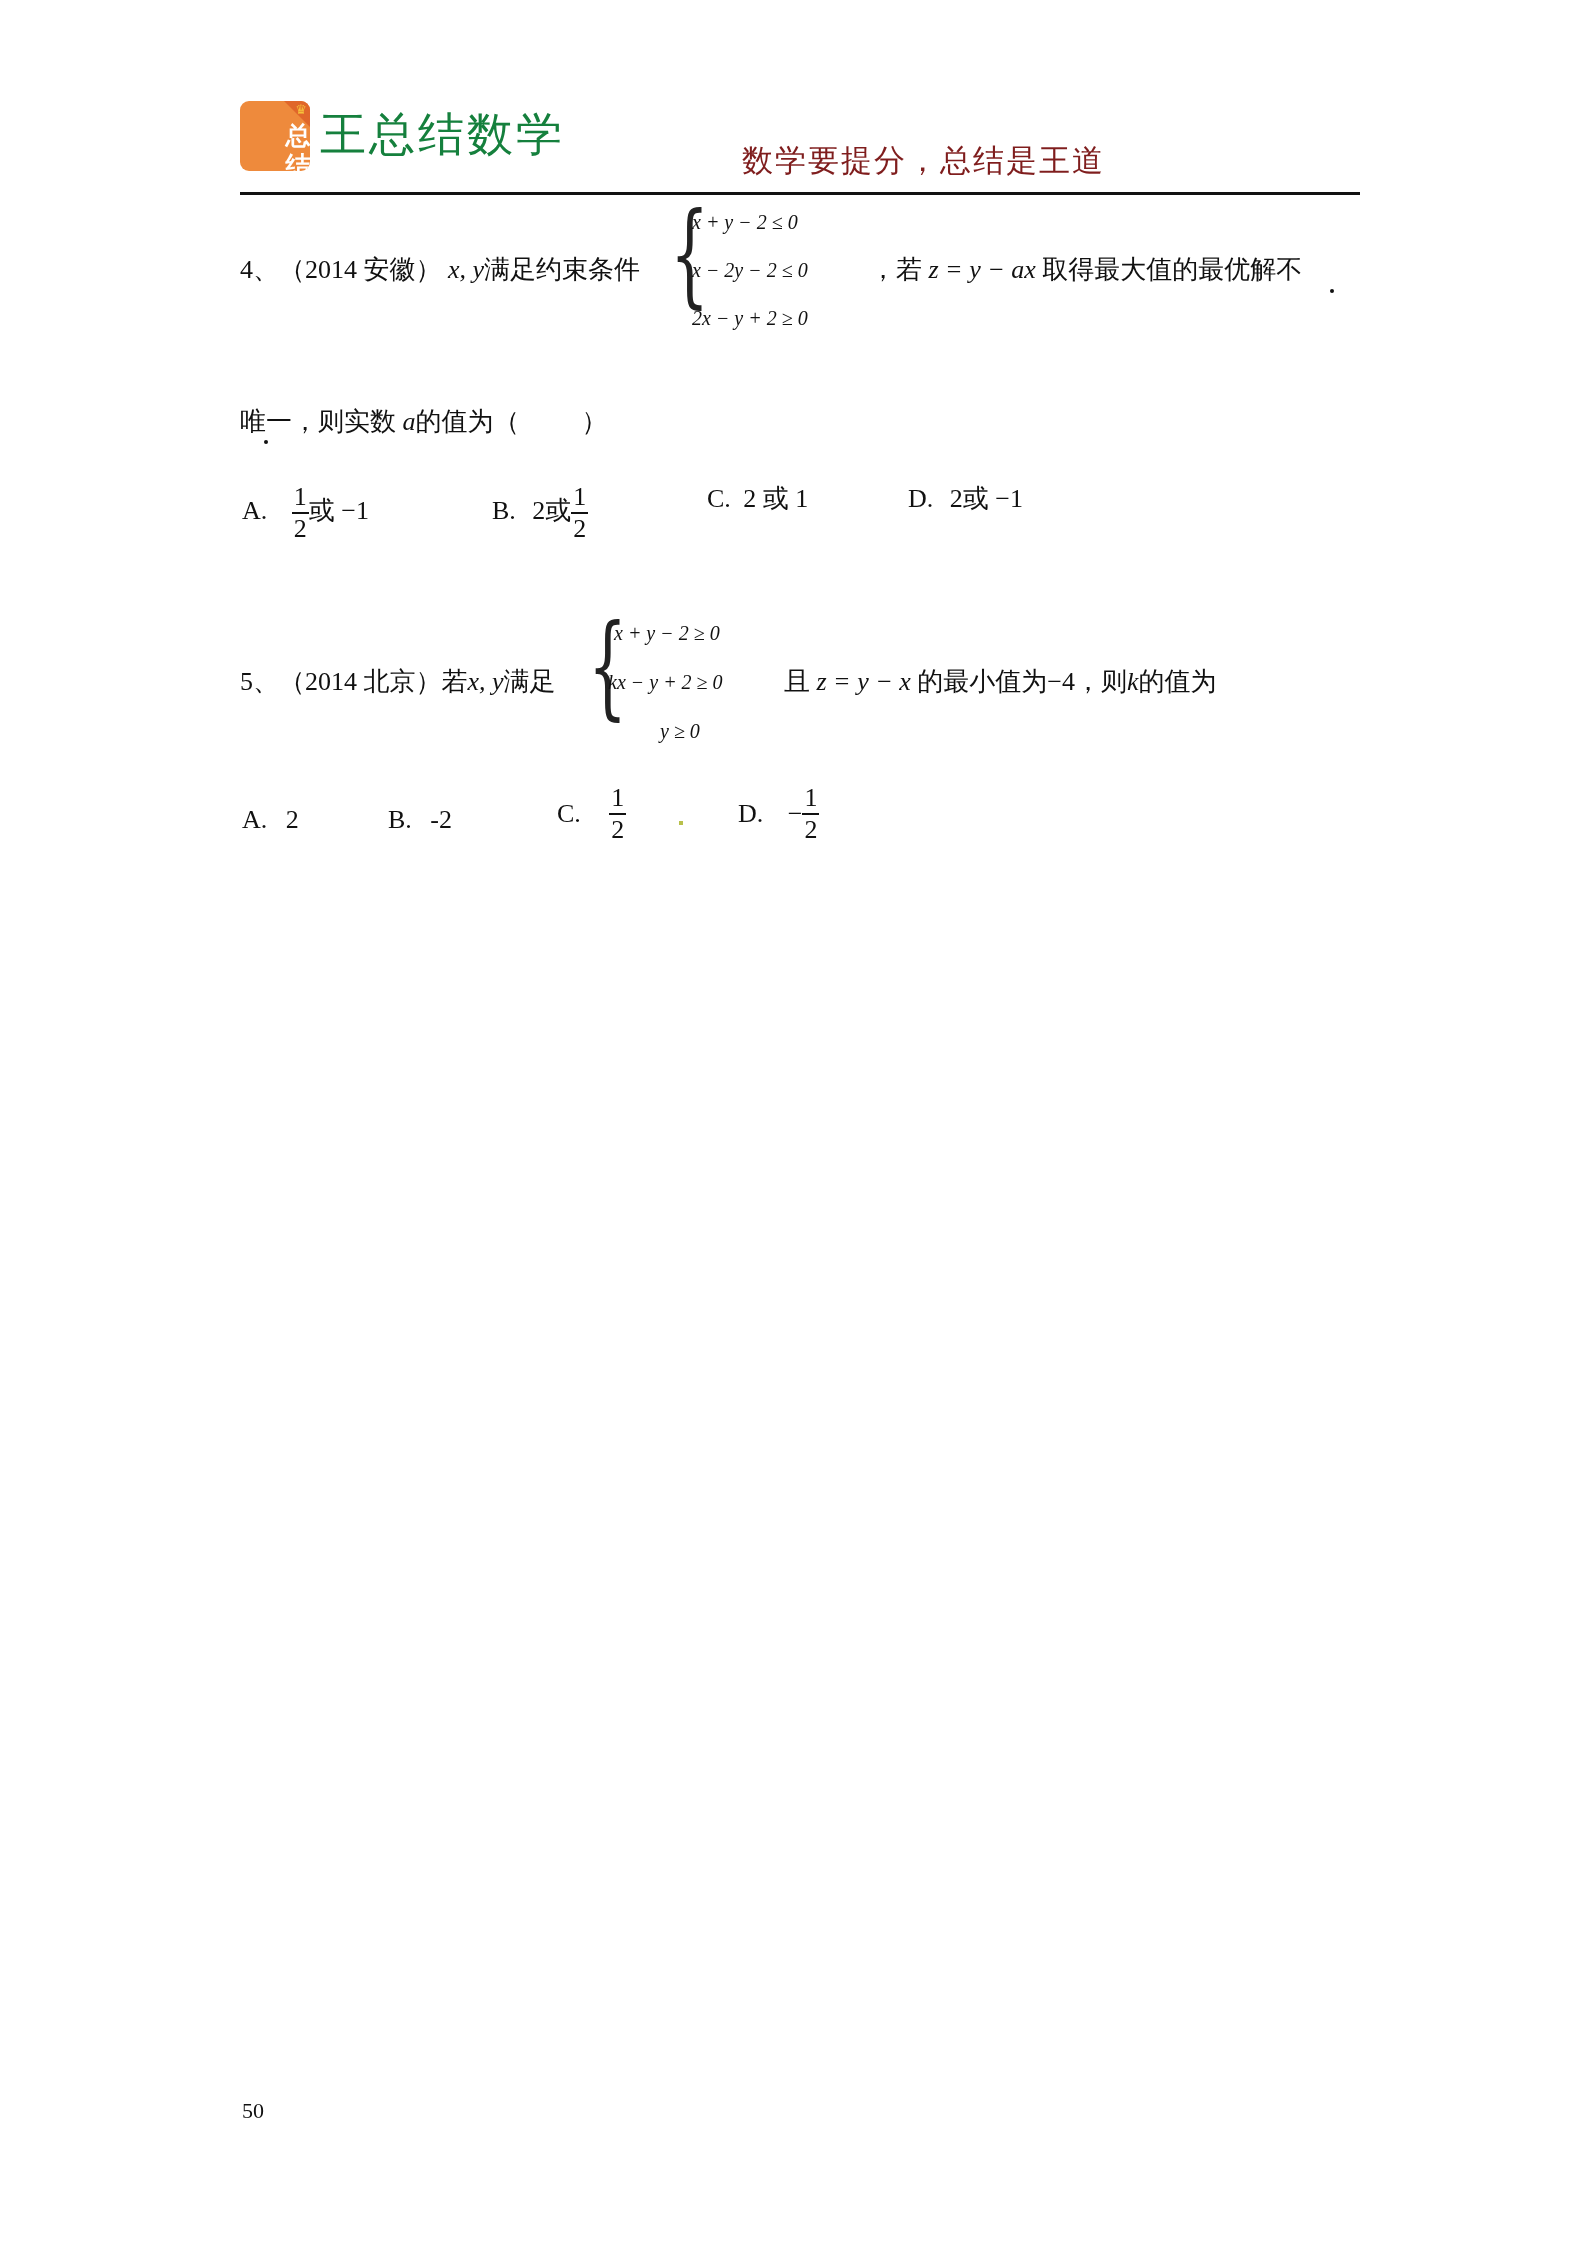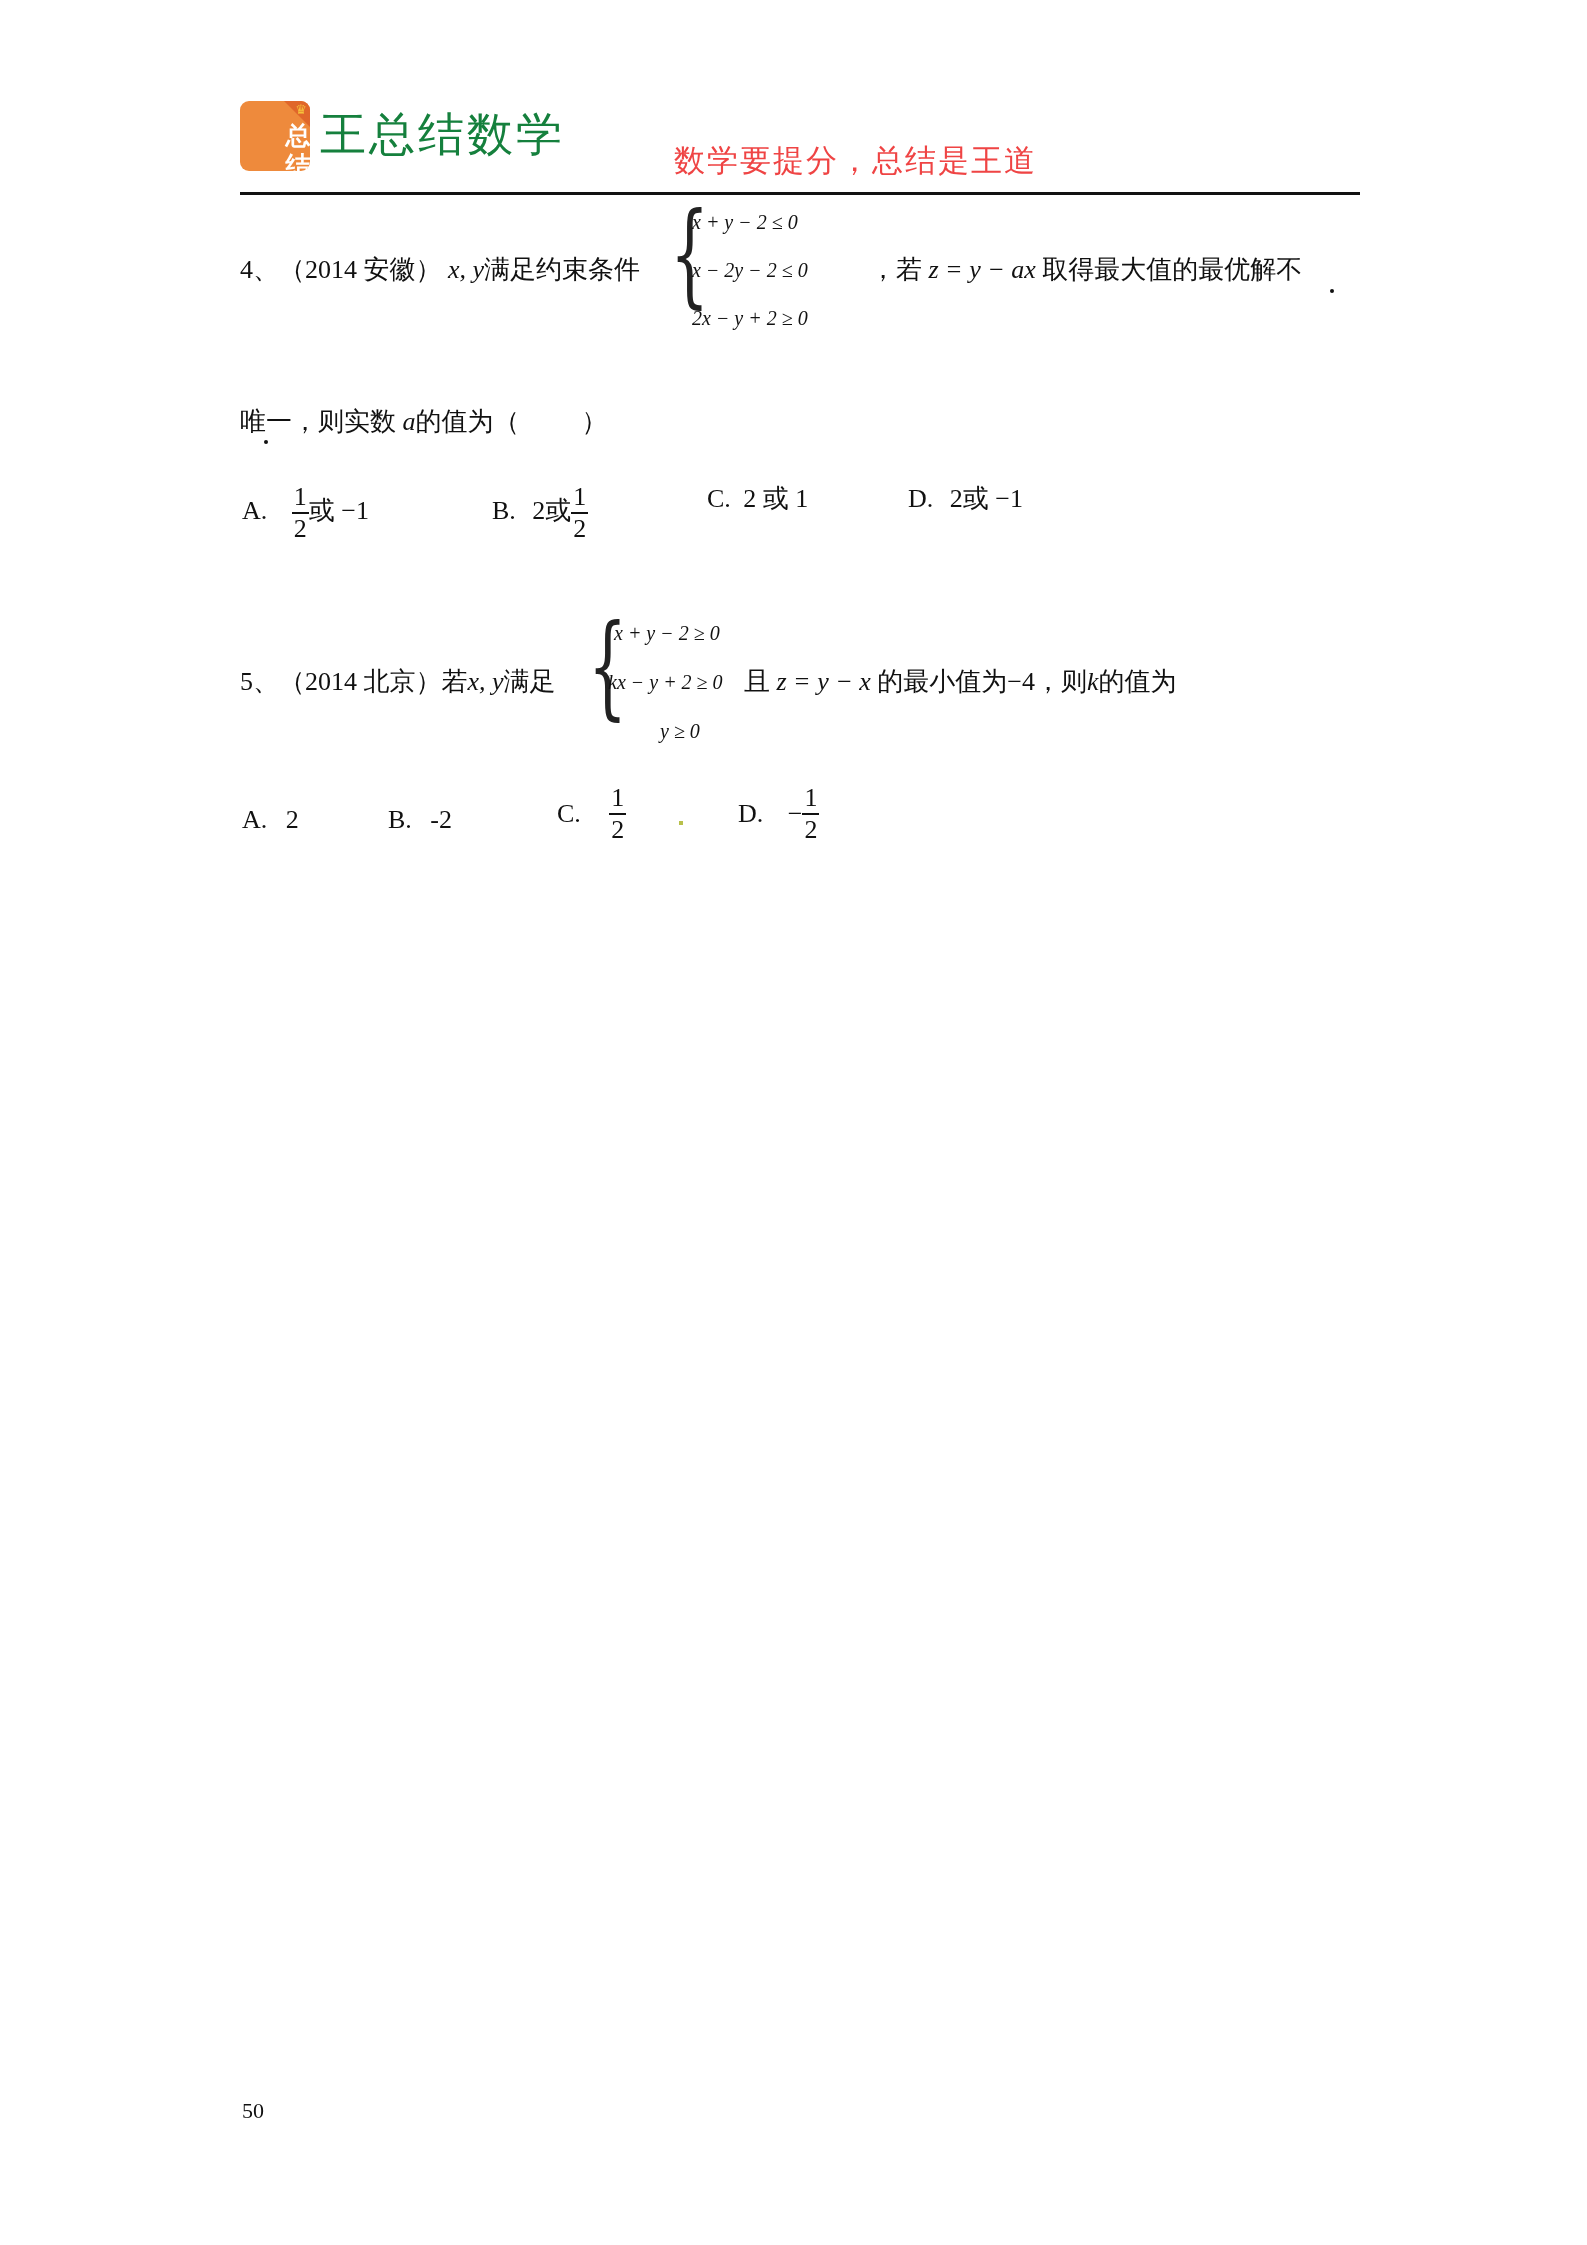--- a/index.html
+++ b/index.html
@@ -11,22 +11,22 @@
               background: #ee8a3c; overflow: hidden; }
   .logo-box .corner { position: absolute; right: 0; top: 0; width: 0; height: 0;
               border-top: 26px solid #e0672a; border-left: 26px solid transparent; }
   .logo-box .crown { position: absolute; right: 3px; top: 2px; font-size: 13px; color: #f6c33b;
               font-family: "DejaVu Sans", sans-serif; line-height: 1; }
   .logo-box .logo-chars { position: absolute; left: 0; right: 0; top: 20px; text-align: center;
               color: #fff; font-family: "DejaVu Sans", sans-serif; font-size: 25px; font-weight: bold;
               letter-spacing: -2px; line-height: 30px; margin-left: 44px; }
   .brand { left: 320px; top: 104px; font-family: "DejaVu Sans", sans-serif; font-size: 46px;
            color: #15803d; letter-spacing: 3px; line-height: 60px; }
-  .slogan { left: 674px; top: 140px; font-family: "DejaVu Serif", serif; font-size: 31px;
-            letter-spacing: 2px; color: #ef4444; line-height: 40px; }
+  .slogan { left: 742px; top: 140px; font-family: "DejaVu Serif", serif; font-size: 31px;
+            letter-spacing: 2px; color: #7f1d1d; line-height: 40px; }
   .header-rule { left: 240px; top: 192px; width: 1120px; height: 3px; background: #111; }
 
   .text { font-size: 26px; line-height: 34px; white-space: nowrap; }
   .math { font-style: italic; }
   .brace { font-size: 112px; line-height: 112px; transform: scaleX(0.55); transform-origin: left top;
            font-family: "DejaVu Serif", serif; font-weight: 200; color: #222; }
   .sys-line { font-size: 20px; line-height: 34px; white-space: nowrap; }
   .frac { display: inline-block; text-align: center; vertical-align: middle; font-size: 26px; line-height: 30px; }
   .frac .num { display: block; border-bottom: 2px solid #111; padding: 0 2px; }
   .frac .den { display: block; }
@@ -85,21 +85,21 @@
   <span style="margin-left:10px;">2或 −1</span>
 </div>
 
 <div class="abs text" style="left:240px; top:665px;">
   <span>5、</span><span>（2014 北京）</span><span>若</span><span class="math">x, y</span><span>满足</span>
 </div>
 <div class="abs brace" style="left:588px; top:610px;">{</div>
 <div class="abs sys-line math" style="left:614px; top:616px;">x + y − 2 ≥ 0</div>
 <div class="abs sys-line math" style="left:608px; top:665px;">kx − y + 2 ≥ 0</div>
 <div class="abs sys-line math" style="left:660px; top:714px;">y ≥ 0</div>
-<div class="abs text" style="left:744px; top:665px;">
+<div class="abs text" style="left:784px; top:665px;">
   <span>且</span>
   <span class="math">z = y − x</span>
   <span>的最小值为−4，则</span><span class="math">k</span><span>的值为</span>
 </div>
 
 <div class="abs text" style="left:242px; top:803px;">
   <span>A.</span>
   <span style="margin-left:12px;">2</span>
 </div>
 <div class="abs text" style="left:388px; top:803px;">

